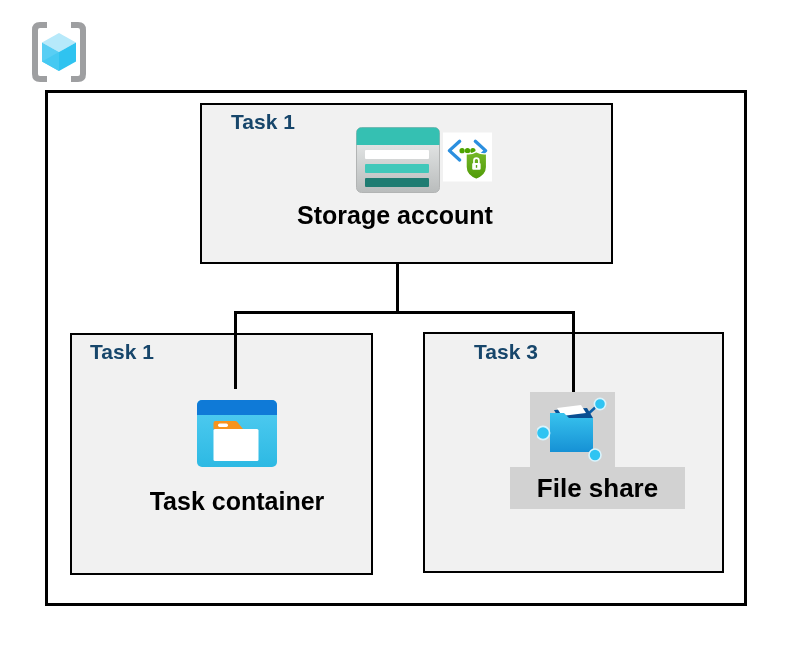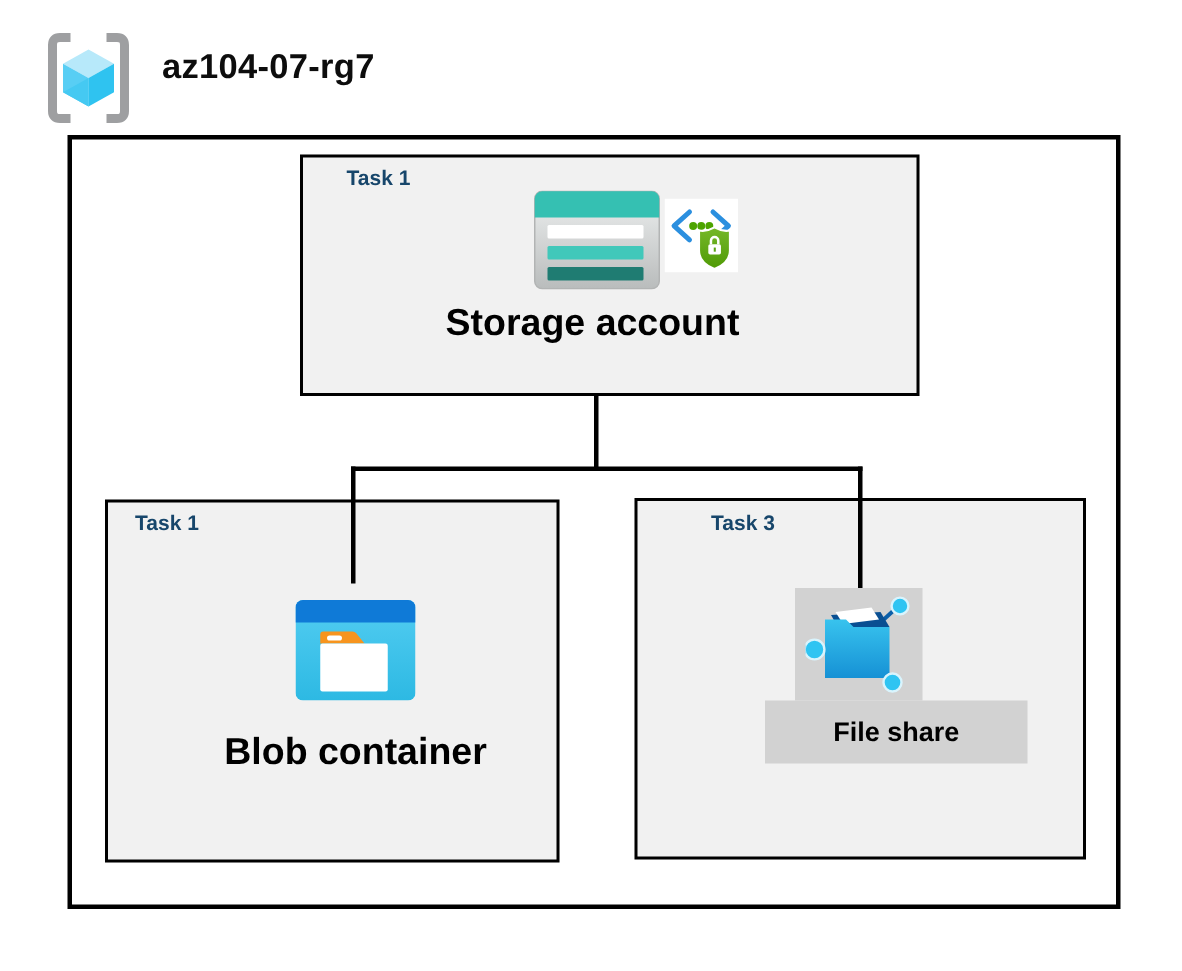--- a/index.html
+++ b/index.html
@@ -29,21 +29,21 @@
     position: absolute;
     background: #f1f1f1;
     border: 2px solid #000; box-sizing: border-box;
   }
   .task-box.t1 { left: 200px; top: 103px; width: 413px; height: 161px; }
   .task-box.t2 { left: 70px;  top: 333px; width: 303px; height: 242px; }
   .task-box.t3 { left: 423px; top: 332px; width: 301px; height: 241px; }
 
   .task-label {
     position: absolute;
-    font-size: 14px; font-weight: 700; color: #17466b;
+    font-size: 21px; font-weight: 700; color: #17466b;
     white-space: nowrap;
   }
   .task-label.l1 { left: 231px; top: 110px; }
   .task-label.l2 { left: 90px;  top: 340px; }
   .task-label.l3 { left: 432px; top: 340px; margin-left: 42px; }
 
   .item-label {
     position: absolute;
     font-size: 25px; font-weight: 700; color: #000;
     text-align: center; white-space: nowrap;
@@ -60,21 +60,21 @@
   .hl-icon-bg {
     position: absolute; left: 530px; top: 392px;
     width: 85px; height: 75px; background: #d2d2d2;
   }
   .hl-label-bg {
     position: absolute; left: 510px; top: 467px;
     width: 175px; height: 42px; background: #d2d2d2;
     display: flex; align-items: center; justify-content: center;
   }
   .hl-label-bg .file-share-text {
-    font-size: 18px; font-weight: 700; color: #000; white-space: nowrap;
+    font-size: 26px; font-weight: 700; color: #000; white-space: nowrap;
   }
 
   .icon-rg      { left: 30px;  top: 20px; }
   .icon-storage { left: 356px; top: 127px; }
   .icon-sas     { left: 443px; top: 132px; }
   .icon-blob    { left: 197px; top: 400px; }
   .icon-fshare  { left: 537px; top: 396px; }
 </style>
 </head>
 <body>
@@ -82,21 +82,20 @@
 <div class="canvas">
 
   <svg class="abs icon-rg" width="58" height="64" viewBox="0 0 58 64">
     <path d="M17 5 h-7 q-5 0 -5 5 v44 q0 5 5 5 h7" fill="none" stroke="#9e9fa1" stroke-width="6"></path>
     <path d="M41 5 h7 q5 0 5 5 v44 q0 5 -5 5 h-7" fill="none" stroke="#9e9fa1" stroke-width="6"></path>
     <polygon points="29,13 46,22.5 29,32 12,22.5" fill="#b7e9fa"></polygon>
     <polygon points="12,22.5 29,32 29,51 12,41.5" fill="#58cef4"></polygon>
     <polygon points="46,22.5 29,32 29,51 46,41.5" fill="#2fc3f0"></polygon>
     <polygon points="12,41.5 29,32 29,51" fill="#45c9f2"></polygon>
   </svg>
-  <div class="rg-title">az104-07-rg7</div>
 
   <div class="outer-box"></div>
 
   <div class="task-box t1"></div>
   <div class="task-box t2"></div>
   <div class="task-box t3"></div>
 
   <div class="connector conn-v1"></div>
   <div class="connector conn-h"></div>
   <div class="connector conn-v2"></div>
@@ -149,21 +148,21 @@
         <stop offset="1" stop-color="#2db9e3"></stop>
       </linearGradient>
     </defs>
     <rect x="0" y="0" width="80" height="67" rx="5" fill="url(#blobBody)"></rect>
     <path d="M5 0 h70 a5 5 0 0 1 5 5 v10 H0 V5 a5 5 0 0 1 5 -5 z" fill="#0f7ad7"></path>
     <path d="M18.5 21 h19.5 a3.2 3.2 0 0 1 2.5 1.2 l5.5 6.8 H16.5 v-6 a2 2 0 0 1 2 -2 z" fill="#f7941e"></path>
     <rect x="21" y="23.6" width="10" height="3.4" rx="1.7" fill="#ffffff"></rect>
     <rect x="16.5" y="29" width="45" height="32" rx="1.5" fill="#ffffff"></rect>
   </svg>
 
-  <div class="item-label blob">Blob container</div>
+  <div class="item-label blob">Task container</div>
 
   <div class="hl-icon-bg"></div>
 
   <svg class="abs icon-fshare" width="72" height="68" viewBox="0 0 72 68">
     <defs>
       <linearGradient id="fsFolder" x1="0" y1="0" x2="0" y2="1">
         <stop offset="0" stop-color="#38c3ee"></stop>
         <stop offset="1" stop-color="#1691d5"></stop>
       </linearGradient>
     </defs>

